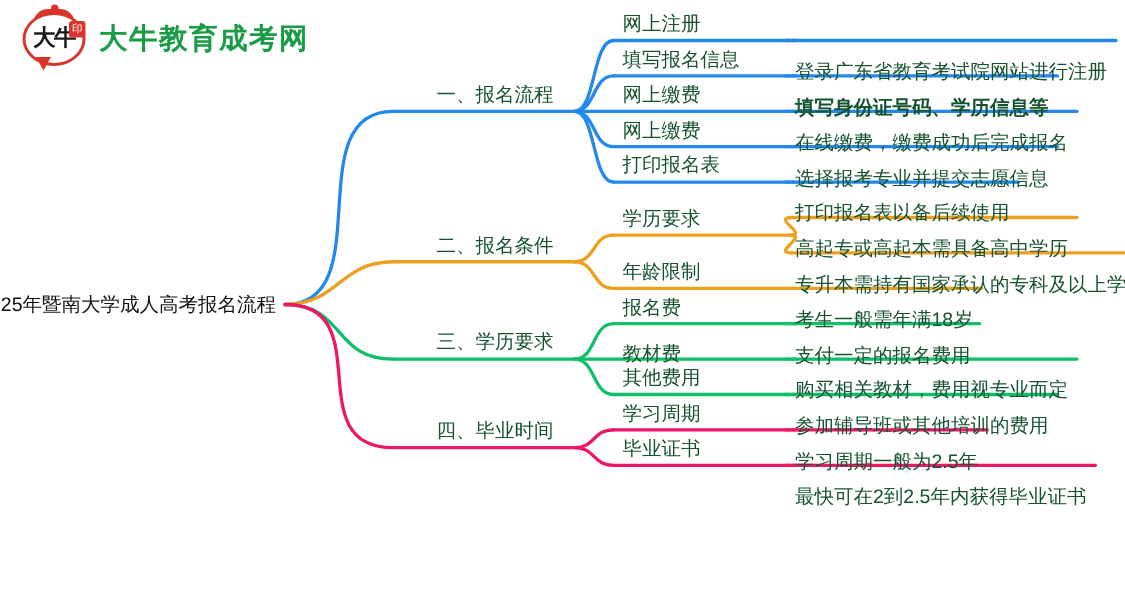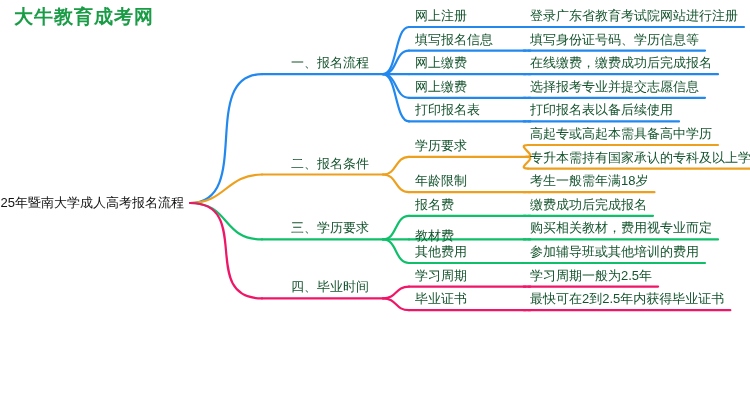--- a/index.html
+++ b/index.html
@@ -114,28 +114,36 @@
     white-space: nowrap;
     color: #14532d;
     line-height: 1;
   }
   .node.root {
     font-size: 13px;
     color: #111111;
   }
   .node.lvl1 { font-size: 13px; }
   .node.lvl2 { font-size: 13px; }
-  .node.lvl3 { font-size: 13px; }
+  .node.lvl3 { font-size: 13px; margin-top: 32px; }
 </style>
 </head>
 <body>
 
 <div id="canvas">
 
   <div id="logo">
+    <div id="logo-mark">
+      <div class="cap"></div>
+      <div class="cap-knob"></div>
+      <div class="bubble"></div>
+      <div class="bubble-tail"></div>
+      <div class="mark-text">大牛</div>
+      <div class="seal">印</div>
+    </div>
     <div id="logo-words">
       <div id="logo-title">大牛教育成考网</div>
     </div>
   </div>
 
   <svg class="links" viewBox="0 0 750 410" xmlns="http://www.w3.org/2000/svg">
     <g id="link-layer" fill="none" stroke-linecap="round" stroke-width="2.2">
         <path d="M 528 27 L 744 27" stroke="#2288ee"></path>
         <path d="M 409 27 L 526 27" stroke="#2288ee"></path>
         <path d="M 526 27 C 540 27, 514 27, 528 27 L 528 27" stroke="#2288ee"></path>
@@ -193,36 +201,36 @@
         <path d="M 190 203 C 254 203, 198 74.2, 262 74.2" stroke="#2288ee"></path>
         <path d="M 190 203 C 225.67000000000002 203, 226.32999999999998 174.5, 262 174.5" stroke="#eda01e"></path>
         <path d="M 190 203 C 230.568 203, 221.432 239.4, 262 239.4" stroke="#0fbf6a"></path>
         <path d="M 190 203 C 254 203, 198 298.40000000000003, 262 298.40000000000003" stroke="#ef1667"></path>
       </g>
   </svg>
 
   <div id="node-layer">
       <div class="node lvl3" style="left: 530px; top: 9px;">登录广东省教育考试院网站进行注册</div>
       <div class="node lvl2" style="left: 415px; top: 9px;">网上注册</div>
-      <div class="node lvl3" style="left: 530px; top: 32.6px;">填写身份证号码、学历信息等</div>
+      <div class="node lvl3" style="left: 530px; top: 32.6px; font-weight: bold;">填写身份证号码、学历信息等</div>
       <div class="node lvl2" style="left: 415px; top: 32.6px;">填写报名信息</div>
       <div class="node lvl3" style="left: 530px; top: 56.2px;">在线缴费，缴费成功后完成报名</div>
       <div class="node lvl2" style="left: 415px; top: 56.2px;">网上缴费</div>
       <div class="node lvl3" style="left: 530px; top: 79.8px;">选择报考专业并提交志愿信息</div>
       <div class="node lvl2" style="left: 415px; top: 79.8px;">网上缴费</div>
       <div class="node lvl3" style="left: 530px; top: 103.4px;">打印报名表以备后续使用</div>
       <div class="node lvl2" style="left: 415px; top: 103.4px;">打印报名表</div>
       <div class="node lvl1" style="left: 291px; top: 56.2px;">一、报名流程</div>
       <div class="node lvl3" style="left: 530px; top: 127px;">高起专或高起本需具备高中学历</div>
       <div class="node lvl3" style="left: 530px; top: 150.6px;">专升本需持有国家承认的专科及以上学历</div>
       <div class="node lvl2" style="left: 415px; top: 138.8px;">学历要求</div>
       <div class="node lvl3" style="left: 530px; top: 174.2px;">考生一般需年满18岁</div>
       <div class="node lvl2" style="left: 415px; top: 174.2px;">年龄限制</div>
       <div class="node lvl1" style="left: 291px; top: 156.5px;">二、报名条件</div>
-      <div class="node lvl3" style="left: 530px; top: 197.8px;">缴费成功后完成报名</div>
+      <div class="node lvl3" style="left: 530px; top: 197.8px;">支付一定的报名费用</div>
       <div class="node lvl2" style="left: 415px; top: 197.8px;">报名费</div>
       <div class="node lvl3" style="left: 530px; top: 221.4px;">购买相关教材，费用视专业而定</div>
       <div class="node lvl2" style="left: 415px; top: 229px;">教材费</div>
       <div class="node lvl3" style="left: 530px; top: 245px;">参加辅导班或其他培训的费用</div>
       <div class="node lvl2" style="left: 415px; top: 245px;">其他费用</div>
       <div class="node lvl1" style="left: 291px; top: 221.4px;">三、学历要求</div>
       <div class="node lvl3" style="left: 530px; top: 268.6px;">学习周期一般为2.5年</div>
       <div class="node lvl2" style="left: 415px; top: 268.6px;">学习周期</div>
       <div class="node lvl3" style="left: 530px; top: 292.2px;">最快可在2到2.5年内获得毕业证书</div>
       <div class="node lvl2" style="left: 415px; top: 292.2px;">毕业证书</div>

